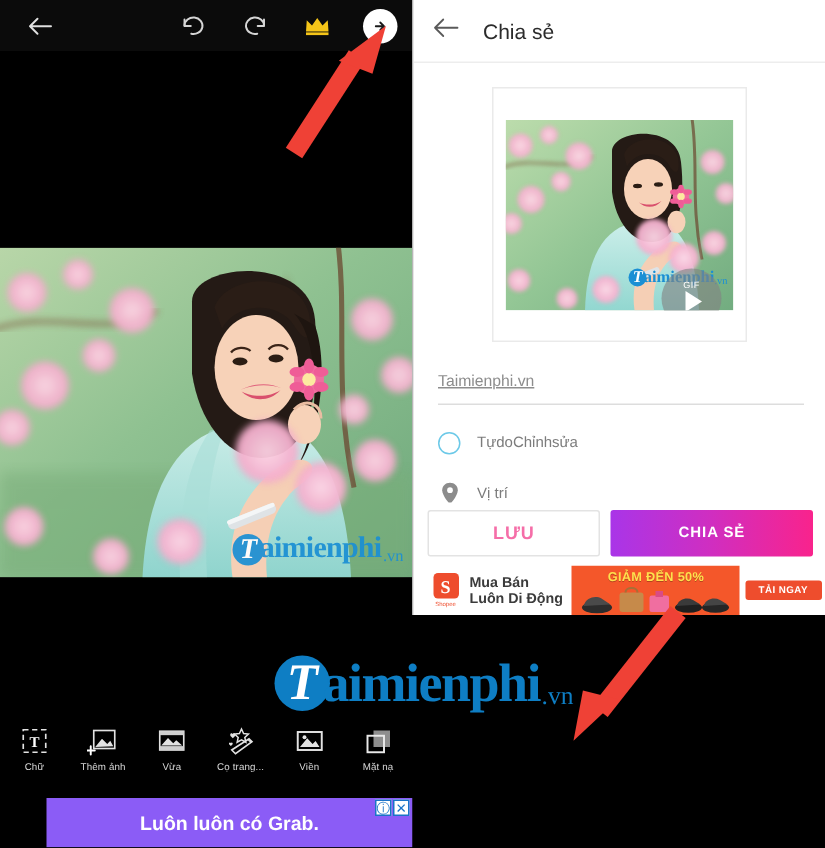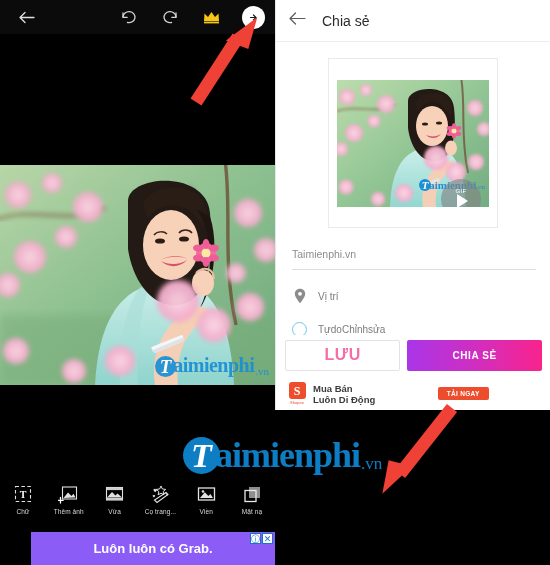--- a/index.html
+++ b/index.html
@@ -123,39 +123,39 @@
   }
   .gif-tri {
     width: 0; height: 0; border-left: 11px solid #fff;
     border-top: 7px solid transparent; border-bottom: 7px solid transparent;
     margin-top: 5px; margin-left: 3px;
   }
   .form-area { padding: 16px 14px 0 16px; }
   .caption-row { border-bottom: 1px solid #dddddd; padding-bottom: 7px; }
   .caption-input {
     border: none; outline: none; width: 100%; font-size: 10.5px; color: #8d8d8d;
-    font-family: "Liberation Sans", sans-serif; background: transparent;
+    font-family: "Liberation Sans", sans-serif; background: transparent; text-decoration: underline;
   }
   .opt-row { display: flex; align-items: center; gap: 11px; margin-top: 18px; }
   .opt-circle {
     width: 15px; height: 15px; border-radius: 50%; border: 1.6px solid #6cc9e8;
     background: #fff; flex-shrink: 0;
   }
   .opt-label { font-size: 10px; color: #7c7c7c; }
   .pin-wrap { width: 15px; display: flex; justify-content: center; flex-shrink: 0; }
 
   .action-bar {
     position: absolute; bottom: 35px; left: 0; width: 275px; height: 40px;
     display: flex; align-items: center; gap: 7px; padding: 0 9px;
     background: #fff;
   }
   .btn-save {
     flex: 1.05; height: 31px; background: #fff; border: 1px solid #e3e3e3;
     border-radius: 2px; display: flex; align-items: center; justify-content: center;
-    color: #f56ea8; font-size: 16px; font-weight: bold; letter-spacing: .6px;
+    color: #f56ea8; font-size: 12px; font-weight: bold; letter-spacing: .6px;
   }
   .btn-share {
     flex: 1.25; height: 31px; border-radius: 2px;
     background: linear-gradient(90deg, #a935e8 0%, #d02ec0 50%, #f9238c 100%);
     display: flex; align-items: center; justify-content: center;
     color: #fff; font-size: 10px; font-weight: bold; letter-spacing: .6px;
   }
   .ad-shopee {
     position: absolute; bottom: 0; left: 0; width: 275px; height: 33px;
     background: #fff; display: flex; align-items: center; overflow: hidden;
@@ -515,48 +515,65 @@
           <span class="gif-tri"></span>
         </div>
       </div>
     </div>
 
     <div class="form-area">
       <div class="caption-row">
         <input class="caption-input" type="text" value="Taimienphi.vn" style="">
       </div>
       <div class="opt-row">
+        <span class="opt-circle"></span>
+        <span class="opt-label">TựdoChỉnhsửa</span>
+      </div>
+      <div class="opt-row">
         <span class="pin-wrap">
           <svg width="12" height="16" viewBox="0 0 12 16">
             <path d="M6 0.8 C2.9 0.8 0.8 3 0.8 5.8 C0.8 9.5 6 15.2 6 15.2 C6 15.2 11.2 9.5 11.2 5.8 C11.2 3 9.1 0.8 6 0.8 Z" fill="#8c8c8c"></path>
             <circle cx="6" cy="5.8" r="1.9" fill="#ffffff"></circle>
           </svg>
         </span>
         <span class="opt-label">Vị trí</span>
-      </div>
-      <div class="opt-row">
-        <span class="opt-circle"></span>
-        <span class="opt-label">TựdoChỉnhsửa</span>
       </div>
     </div>
 
     <div class="action-bar">
       <div class="btn-save">LƯU</div>
       <div class="btn-share">CHIA SẺ</div>
     </div>
 
     <div class="ad-shopee">
       <div class="shopee-left">
         <div class="shopee-logo-box">
           <div class="shopee-bag">S</div>
           <div class="shopee-word">Shopee</div>
         </div>
         <div>
           <div class="shopee-txt">Mua Bán</div>
           <div class="shopee-txt">Luôn Di Động</div>
+        </div>
+      </div>
+      <div class="shopee-promo">
+        <div class="promo-text">GIẢM ĐẾN 50%</div>
+        <div class="promo-goods">
+          <svg width="100" height="19" viewBox="0 0 100 19">
+            <ellipse cx="11" cy="15" rx="10" ry="4" fill="#2c2c2c"></ellipse>
+            <path d="M2 14 C4 8 10 7 14 9 L20 13 Z" fill="#4a4a4a"></path>
+            <rect x="26" y="5" width="16" height="13" rx="2" fill="#c68a4a"></rect>
+            <path d="M30 5 C30 1 38 1 38 5" stroke="#a86f36" stroke-width="1.4" fill="none"></path>
+            <rect x="46" y="7" width="13" height="11" rx="1.5" fill="#f06ea0"></rect>
+            <rect x="50" y="4" width="5" height="4" fill="#d94c86"></rect>
+            <ellipse cx="72" cy="15" rx="9" ry="3.5" fill="#1f1f1f"></ellipse>
+            <path d="M64 14 C66 9 71 8 75 10 L80 13 Z" fill="#3a3a3a"></path>
+            <ellipse cx="90" cy="15" rx="9" ry="3.5" fill="#262626"></ellipse>
+            <path d="M82 14 C84 9 89 8 93 10 L98 13 Z" fill="#454545"></path>
+          </svg>
         </div>
       </div>
       <div class="cta-wrap">
         <div class="btn-cta">TẢI NGAY</div>
       </div>
     </div>
   </div>
 
   <div class="center-wm">
     <span class="cwm-t">T</span>

